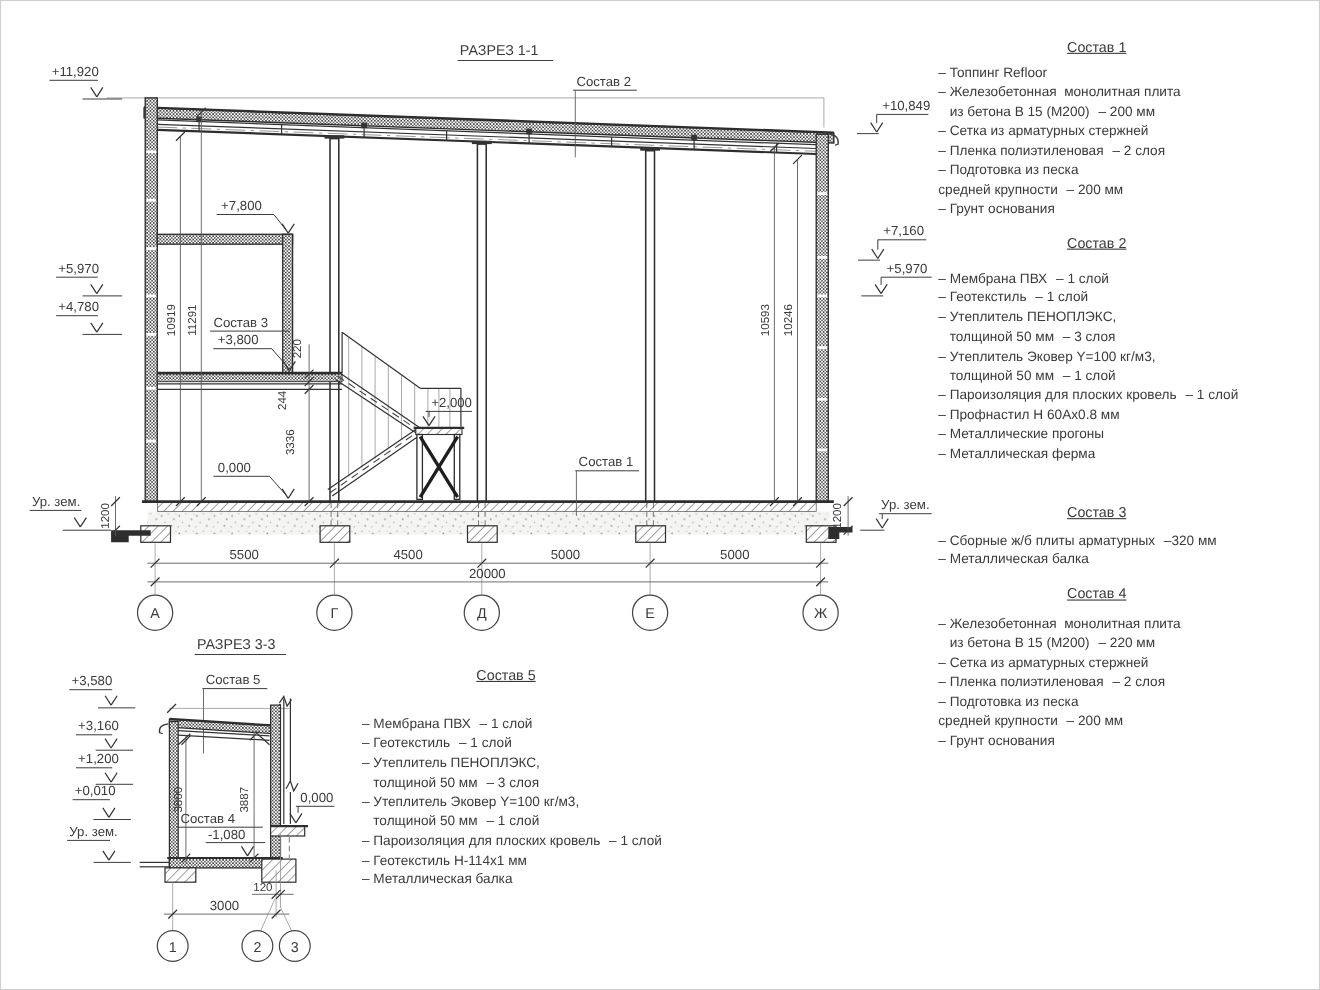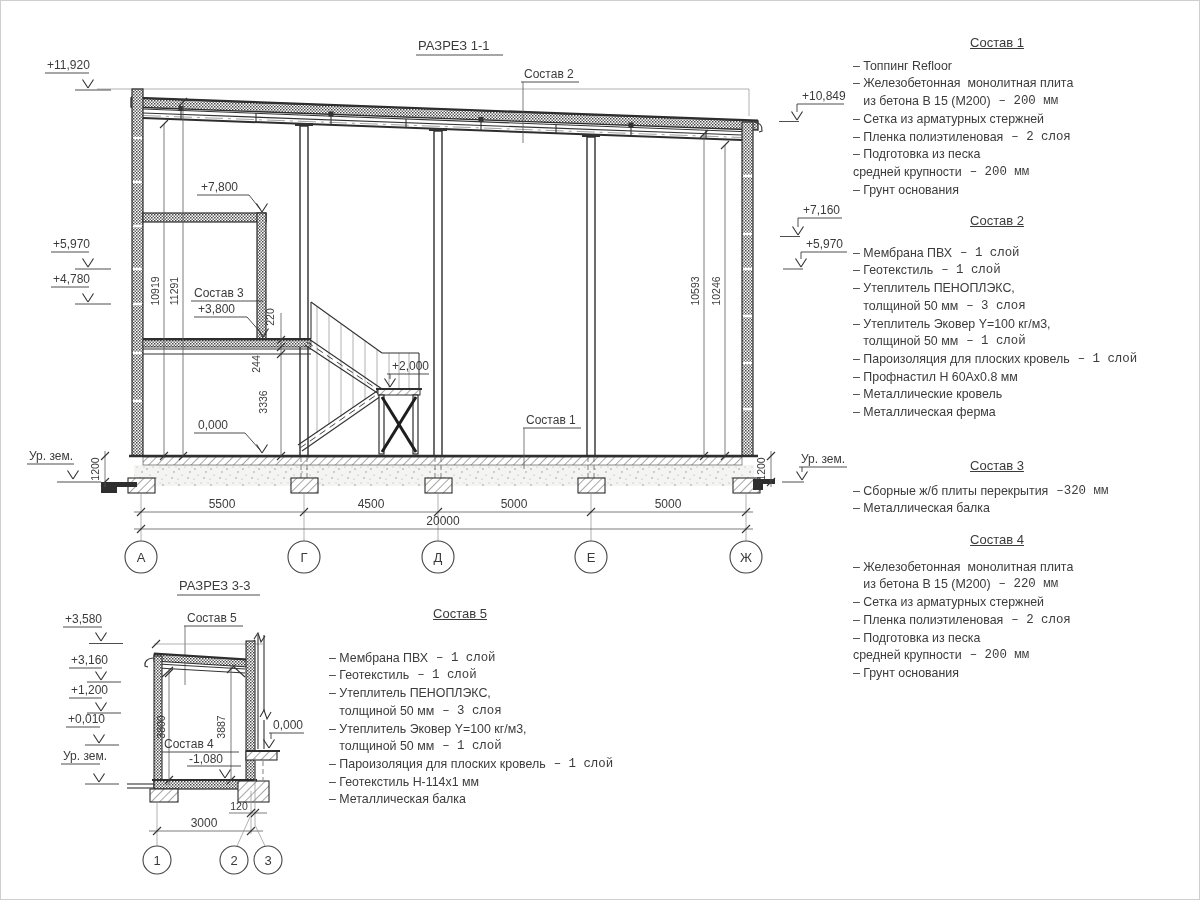--- a/index.html
+++ b/index.html
@@ -17,21 +17,21 @@
   .thin{stroke:#909090;fill:none;stroke-width:0.7;}
   .dim{stroke:#5a5a5a;fill:none;stroke-width:0.8;}
   .u{stroke:#3b3b3b;stroke-width:0.9;fill:none;}
   .tick{stroke:#333;stroke-width:1.1;fill:none;}
   .dash{stroke:#666;fill:none;stroke-width:0.8;stroke-dasharray:5 3;}
   .dashb{stroke:#444;fill:none;stroke-width:1;stroke-dasharray:7 5;}
   .comp{position:absolute;font-size:12.4px;line-height:17.7px;}
   .cttl{font-size:13px;text-decoration:underline;text-align:center;}
   .row{display:flex;justify-content:flex-start;}
   .row .t{white-space:pre;}
-  .row .v{white-space:nowrap;margin-left:8px;font-family:Liberation Mono, monospace;}
+  .row .v{white-space:nowrap;margin-left:8px;}
   #c1 .cttl{margin-bottom:6px;}
   #c2 .cttl{margin-bottom:15px;}
   #c3 .cttl{margin-bottom:8px;}
   #c4 .cttl{margin-bottom:10px;}
   #c5 .cttl{margin-bottom:27px;}
 </style>
 </head>
 <body>
 
 <div class="page">
@@ -524,35 +524,35 @@
         </div>
         <div class="row">
           <span class="t">– Пароизоляция для плоских кровель</span>
           <span class="v">– 1 слой</span>
         </div>
         <div class="row">
           <span class="t">– Профнастил Н 60Ах0.8 мм</span>
           <span class="v"></span>
         </div>
         <div class="row">
-          <span class="t">– Металлические кровель</span>
+          <span class="t">– Металлические прогоны</span>
           <span class="v"></span>
         </div>
         <div class="row">
           <span class="t">– Металлическая ферма</span>
           <span class="v"></span>
         </div>
       </div>
   </div>
 
   <div class="comp" id="c3" style="left:852px;top:456px;width:288px">
     <div class="cttl">Состав 3</div>
     <div>
         <div class="row">
-          <span class="t">– Сборные ж/б плиты перекрытия</span>
+          <span class="t">– Сборные ж/б плиты арматурных</span>
           <span class="v">–320 мм</span>
         </div>
         <div class="row">
           <span class="t">– Металлическая балка</span>
           <span class="v"></span>
         </div>
       </div>
   </div>
 
   <div class="comp" id="c4" style="left:852px;top:530px;width:288px">

